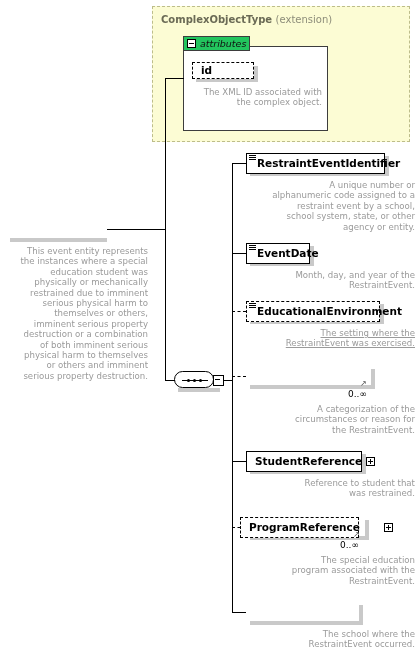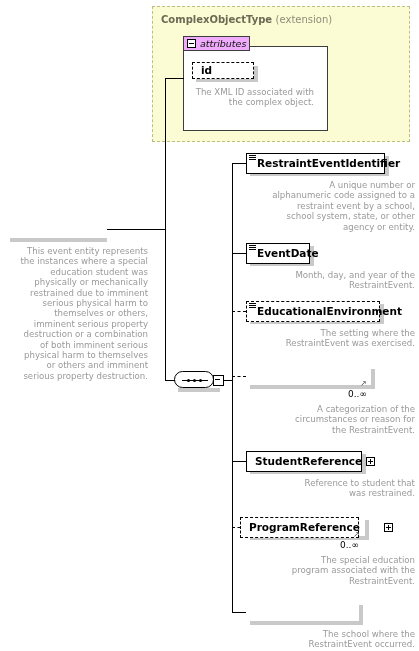--- a/index.html
+++ b/index.html
@@ -35,21 +35,21 @@
 
   
   .attrbox{
     position:absolute;
     background:#ffffff;
     border:1px solid #3d3d3d;
     box-sizing:border-box;
   }
   .attr-tab{
     position:absolute;
-    background:#f0abfc;
+    background:#22c55e;
     border:1px solid #3d3d3d;
     box-sizing:border-box;
     display:flex;align-items:center;
     padding-left:3px;
     font-style:italic;
     font-size:9.5px;
     color:#111;
   }
   .attr-tab .lbl{margin-left:4px;}
 
@@ -161,21 +161,21 @@
   <div class="attr-tab" style="left:183px;top:36px;width:67px;height:15px;">
     <span class="pm"></span>
     <span class="lbl">attributes</span>
   </div>
 
   <div class="shadow" style="left:196px;top:78px;width:62px;height:4px;"></div>
   <div class="shadow" style="left:254px;top:66px;width:4px;height:16px;"></div>
   <div class="node opt" style="left:192px;top:62px;width:62px;height:17px;">
     <span class="nm" style="line-height:17px;padding-left:8px;">id</span>
   </div>
-  <div class="desc" style="left:184px;top:87px;width:130px;">The XML ID associated with
+  <div class="desc" style="left:192px;top:87px;width:130px;">The XML ID associated with
 the complex object.</div>
 
   <div class="ln lnh" style="left:165px;top:78px;width:19px;"></div>
   <div class="ln lnv" style="left:165px;top:78px;height:5px;"></div>
 
   <div class="shadow" style="left:10px;top:238px;width:97px;height:4px;"></div>
   <div class="desc" style="left:8px;top:246px;width:140px;">This event entity represents
 the instances where a special
 education student was
 physically or mechanically
@@ -242,21 +242,21 @@
   <div class="shadow" style="left:250px;top:320px;width:134px;height:4px;"></div>
   <div class="shadow" style="left:380px;top:304px;width:4px;height:20px;"></div>
   <div class="node opt" style="left:246px;top:301px;width:134px;">
     <span class="seqicon">
         <i></i>
         <i></i>
         <i></i>
       </span>
     <span class="nm">EducationalEnvironment</span>
   </div>
-  <div class="desc" style="left:250px;top:328px;width:165px;">The setting where the
+  <div class="desc" style="left:250px;top:328px;width:165px;text-decoration:underline;">The setting where the
 RestraintEvent was exercised.</div>
 
   <div class="dln" style="left:232px;top:376px;width:14px;"></div>
   <div class="shadow" style="left:250px;top:385px;width:125px;height:4px;"></div>
   <div class="shadow" style="left:371px;top:369px;width:4px;height:20px;"></div>
   <div class="rpt" style="left:360px;top:379px;">↗</div>
   <div class="card" style="left:348px;top:389px;">0..∞</div>
   <div class="desc" style="left:250px;top:404px;width:165px;">A categorization of the
 circumstances or reason for
 the RestraintEvent.</div>

